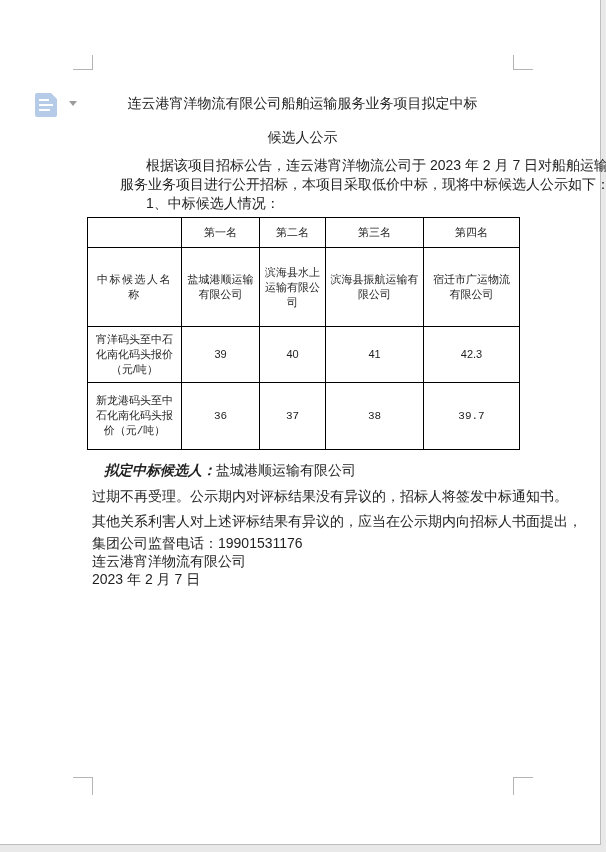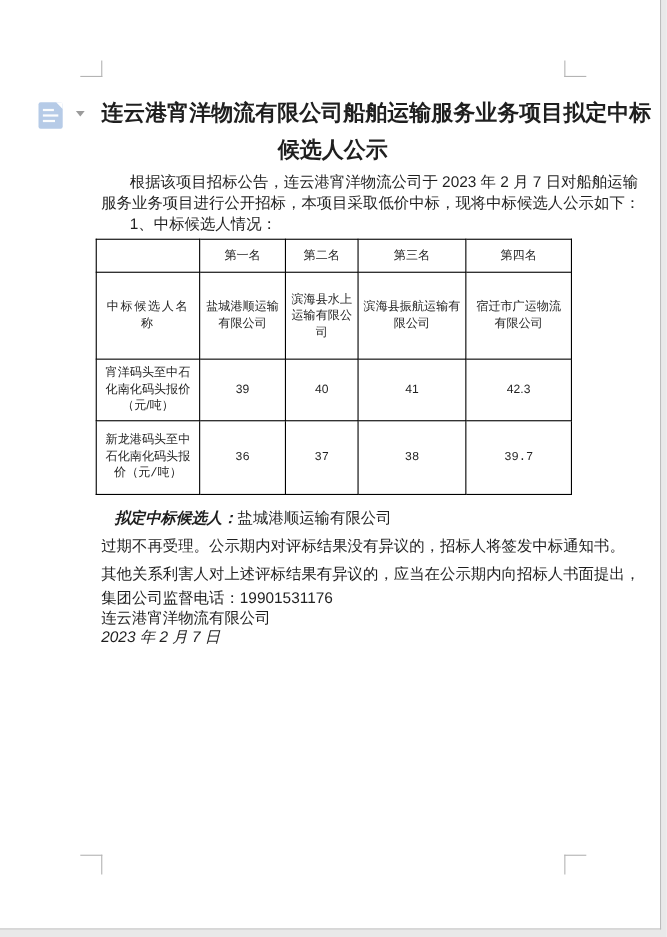--- a/index.html
+++ b/index.html
@@ -18,42 +18,42 @@
   .paste-doc .fold{position:absolute;right:0;top:0;width:0;height:0;
     border-left:6px solid transparent;border-top:6px solid #ffffff;}
   .paste-doc .ln{position:absolute;left:4px;height:2px;background:#ffffff;opacity:.95;}
   .paste-doc .l1{top:6px;width:10px;}
   .paste-doc .l2{top:11px;width:14px;}
   .paste-doc .l3{top:16px;width:11px;}
   .paste-arrow{position:absolute;left:34px;top:9px;width:0;height:0;
     border-left:4px solid transparent;border-right:4px solid transparent;border-top:5px solid #9b9b9b;}
   
   .content{position:absolute;left:92px;top:70px;width:421px;}
-  .doc-title{margin-top:16px;font-size:20px;font-weight:bold;text-align:center;
+  .doc-title{margin-top:16px;font-size:14px;font-weight:normal;text-align:center;
     line-height:34px;white-space:nowrap;}
   .para{margin-top:2px;font-size:14px;line-height:19px;}
-  .para .line{white-space:pre;overflow:visible;}
+  .para .line{white-space:pre;overflow:visible;margin-left:28px;}
   .indent{padding-left:26px;}
   table.bid{border-collapse:collapse;table-layout:fixed;margin-top:4px;margin-left:-5px;
     width:432px;font-size:11px;line-height:15px;}
   table.bid td{border:1px solid #000000;text-align:center;vertical-align:middle;
     padding:1px 4px;word-break:break-all;}
   tr.r-hdr{height:30px;}
   tr.r-name{height:79px;}
   tr.r-p1{height:56px;}
   tr.r-p2{height:67px;font-family:Liberation Mono, monospace;}
   td.lbl{text-align:left;padding-left:7px;padding-right:6px;}
   td.lbl-name{letter-spacing:1.5px;}
   .proposed{margin-top:11px;font-size:14px;line-height:19px;padding-left:12px;white-space:nowrap;}
   .proposed .b{font-weight:bold;font-style:italic;}
   .notice{margin-top:4px;font-size:14px;line-height:25px;}
   .notice .line{white-space:pre;}
   .phone{font-size:14px;line-height:18px;white-space:nowrap;}
   .sig{text-align:left;font-size:14px;line-height:18px;}
-  .sig .date{padding-right:6px;font-style:italic;}
+  .sig .date{padding-right:6px;}
 </style>
 </head>
 <body>
 
 <div class="paper">
 
   <div class="crop tl"></div>
   <div class="crop tr"></div>
   <div class="crop bl"></div>
   <div class="crop br"></div>

